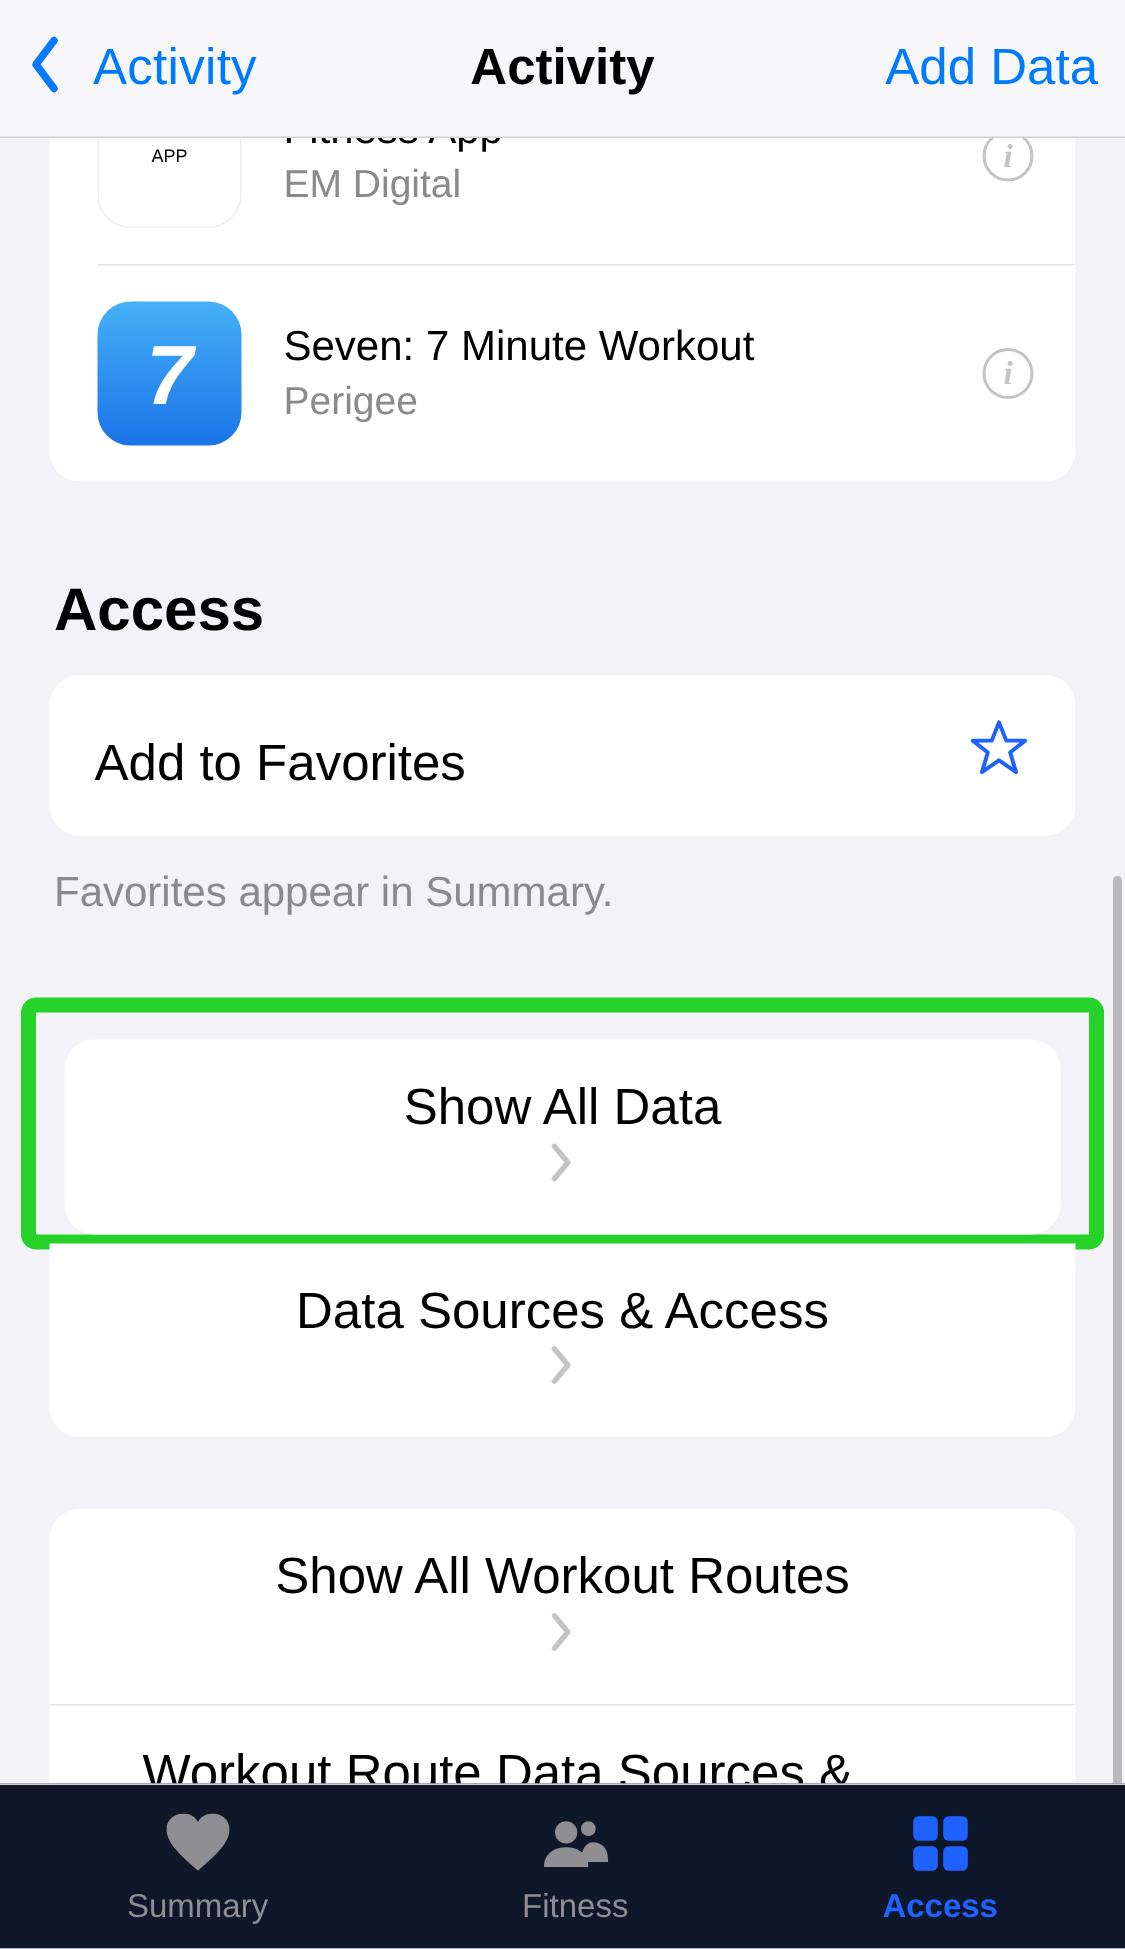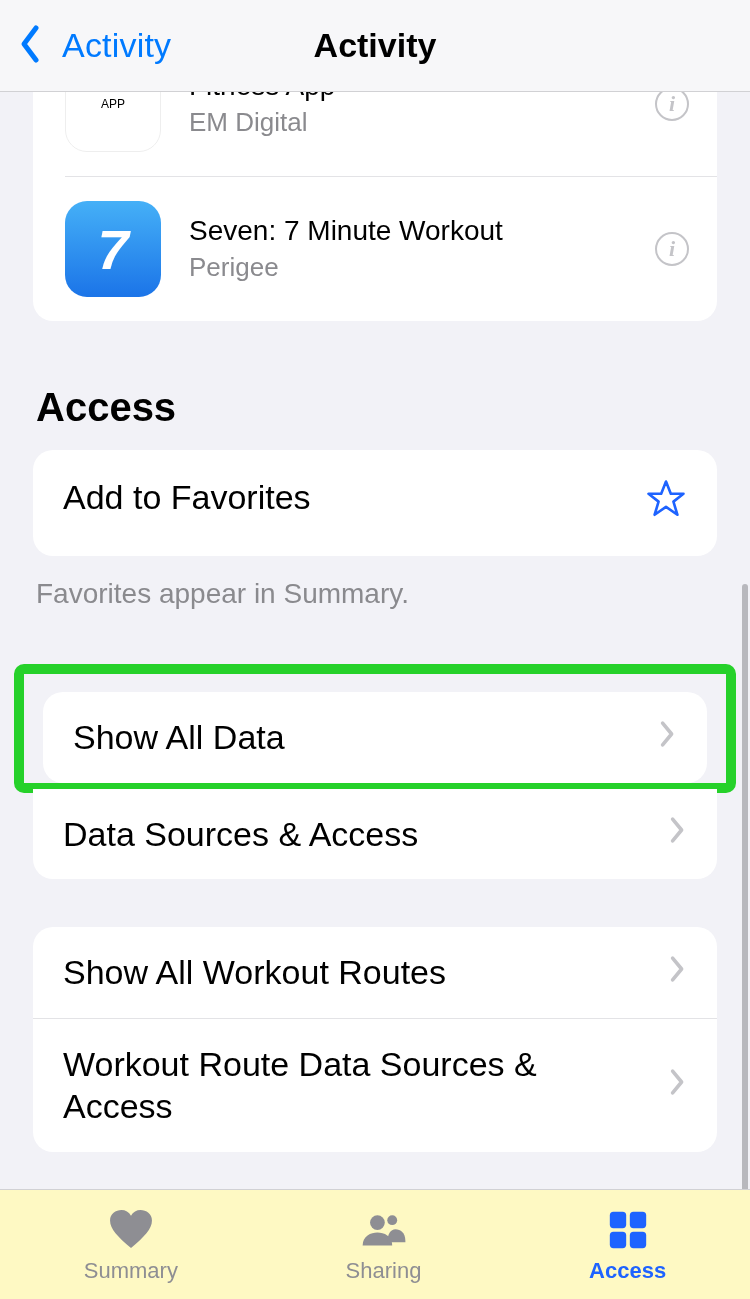--- a/index.html
+++ b/index.html
@@ -77,21 +77,21 @@
     color: #c4c4c8; font-family: Georgia, serif; font-style: italic; font-size: 22px; font-weight: 700;
     flex-shrink: 0; margin-right: 4px;
   }
 
   
   .section-title {
     font-size: 40px; font-weight: 800; color: #000;
     margin: 64px 36px 20px;
   }
   .option-row {
-    display: flex; align-items: flex-start; justify-content: space-between;
+    display: flex; align-items: flex-end; justify-content: space-between;
     padding: 28px 30px;
     font-size: 34px; color: #000;
     border-bottom: 1px solid #e3e3e6;
   }
   .option-row:last-child { border-bottom: none; }
   .footnote {
     font-size: 28px; color: #8a8a8e;
     margin: 22px 36px 0;
   }
 
@@ -101,20 +101,21 @@
     border-radius: 10px;
     margin: 54px 14px 0;
     padding: 18px 9px 0;
   }
   .data-card { margin: 0 10px; border-radius: 20px; background:#fff; overflow:hidden; }
   .data-row {
     display:flex; align-items:center; justify-content:space-between;
     padding: 24px 30px;
     font-size: 34px; color:#000;
     border-bottom: 1px solid #e3e3e6;
+    flex-direction: column;
   }
   .data-row:last-child { border-bottom:none; }
   .data-row-text { max-width: 560px; line-height: 1.25; }
 
   
   .data-card2 { margin: 0 33px; border-radius: 20px; background:#fff; overflow:hidden; }
 
   
   .routes-wrap { margin-top: 48px; }
 
@@ -122,21 +123,21 @@
   .chevron svg { width: 18px; height: 30px; }
   .chevron path { stroke: #c4c4c8; stroke-width: 4; fill: none; stroke-linecap: round; stroke-linejoin: round; }
 
   
   .star svg { width: 42px; height: 42px; }
   .star path { stroke:#1e63ff; stroke-width:3; fill:none; stroke-linejoin:round; }
 
   
   .tabbar {
     position: absolute; bottom: 0; left:0; right:0; height: 110px;
-    background: #fef9c3; border-top: 1px solid #d1d1d4;
+    background: #0f172a; border-top: 1px solid #d1d1d4;
     display:flex; justify-content: space-around; align-items:center;
     padding-top: 4px;
   }
   .tab { display:flex; flex-direction:column; align-items:center; gap:4px; cursor:pointer; }
   .tab-label { font-size: 22px; color:#8e8e93; font-weight:500; }
   .tab.active .tab-label { color:#1e63ff; font-weight:600; }
   .tab svg { width: 46px; height: 40px; }
   .tab .fill-inactive { fill:#8e8e93; }
   .tab.active .fill-active { fill:#1e63ff; }
 
@@ -149,20 +150,21 @@
 <div class="navbar">
   <div class="nav-left">
     <span>
       <svg width="24" height="40" viewBox="0 0 24 40">
           <path d="M18 4 L6 20 L18 36" stroke="#007aff" stroke-width="5" fill="none" stroke-linecap="round" stroke-linejoin="round"></path>
         </svg>
     </span>
     <span class="nav-back-text">Activity</span>
   </div>
   <div class="nav-title">Activity</div>
+  <div class="nav-right">Add Data</div>
 </div>
 
 <div class="content">
 
   <div class="card apps-card">
     <div class="app-row">
       <div class="app-icon app-icon-1">APP</div>
       <div class="app-text">
         <div class="app-title">Fitness App</div>
         <div class="app-vendor">EM Digital</div>
@@ -242,21 +244,21 @@
   </div>
   <div class="tab">
     <span>
       <svg viewBox="0 0 56 42">
         <circle class="fill-inactive" cx="20" cy="12" r="9"></circle>
         <circle class="fill-inactive" cx="38" cy="9" r="6"></circle>
         <path class="fill-inactive" d="M2 40 C2 28 12 24 20 24 C28 24 38 28 38 40 Z"></path>
         <path class="fill-inactive" d="M32 36 C32 26 36 20 42 20 C48 20 54 24 54 34 L54 36 Z"></path>
       </svg>
     </span>
-    <span class="tab-label">Sharing</span>
+    <span class="tab-label">Fitness</span>
   </div>
   <div class="tab active">
     <span>
       <svg viewBox="0 0 44 44">
         <rect class="fill-active" x="2" y="2" width="18" height="18" rx="4"></rect>
         <rect class="fill-active" x="24" y="2" width="18" height="18" rx="4"></rect>
         <rect class="fill-active" x="2" y="24" width="18" height="18" rx="4"></rect>
         <rect class="fill-active" x="24" y="24" width="18" height="18" rx="4"></rect>
       </svg>
     </span>

